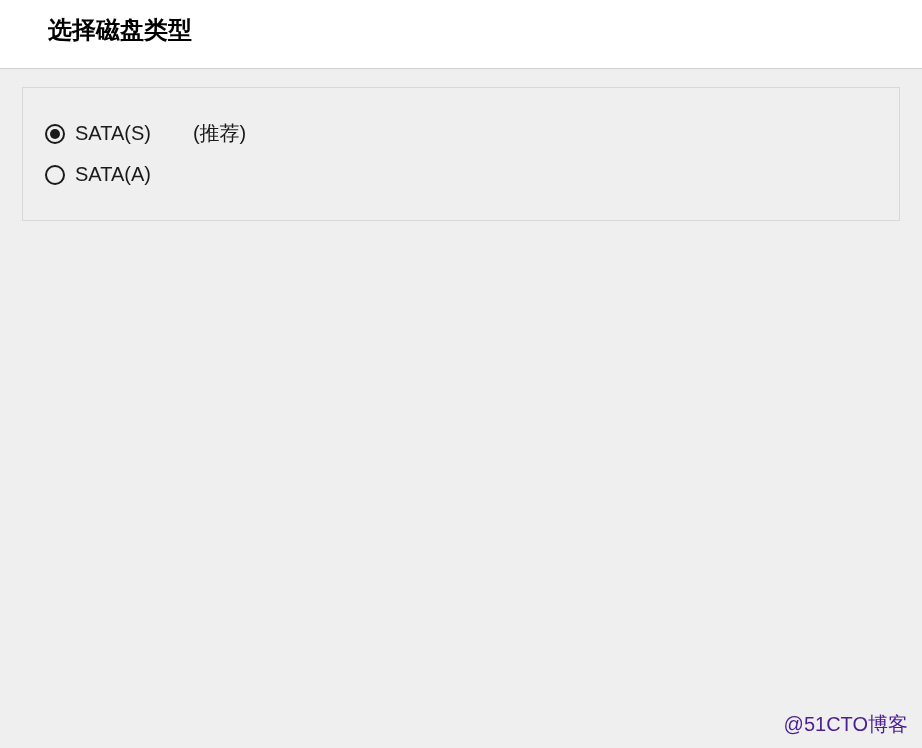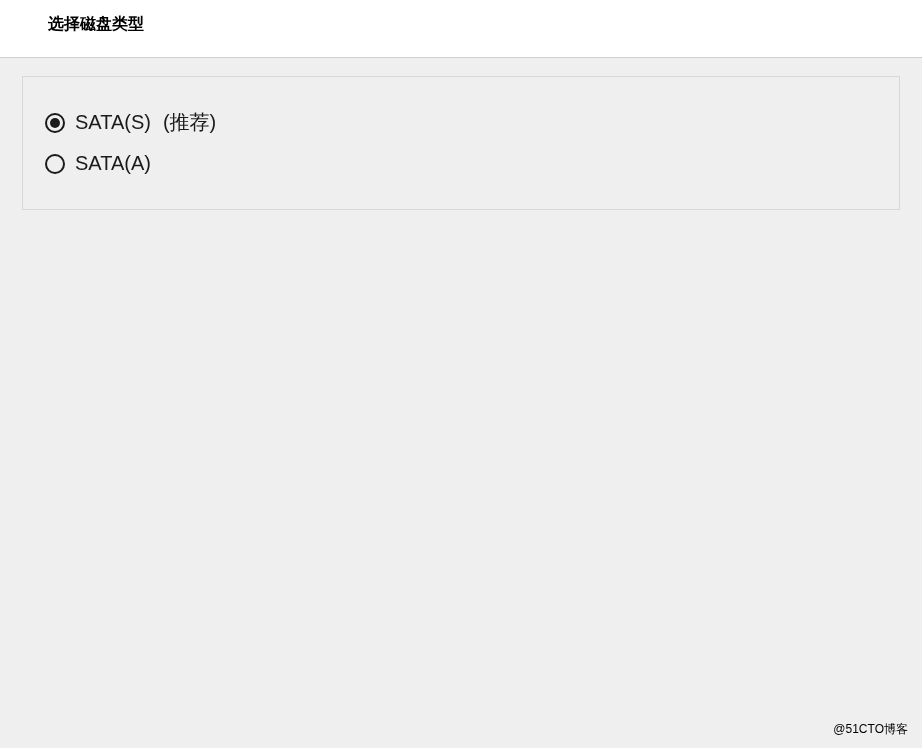--- a/index.html
+++ b/index.html
@@ -14,21 +14,21 @@
       height: 748px;
       position: relative;
       overflow: hidden;
     }
     .header-section {
       background: #ffffff;
       padding: 14px 0 22px 0;
       border-bottom: 1px solid #d0d0d0;
     }
     .title {
-      font-size: 16px;
+      font-size: 24px;
       font-weight: bold;
       color: #000;
       padding-left: 48px;
     }
     .subtitle {
       font-size: 20px;
       color: #000;
       padding-left: 88px;
       margin-top: 6px;
     }
@@ -80,28 +80,28 @@
     .radio-row.selected .radio-dot {
       display: block;
     }
     .radio-label {
       font-size: 20px;
       color: #1a1a1a;
     }
     .radio-hint {
       font-size: 20px;
       color: #1a1a1a;
-      margin-left: 12px;
+      margin-left: 42px;
     }
     .watermark {
       position: absolute;
       bottom: 10px;
       right: 14px;
-      font-size: 12px;
-      color: #000000;
+      font-size: 20px;
+      color: #4c1d95;
       margin-top: 45px;
     }
   </style>
 </head>
 <body>
 
 <div class="header-section">
   <div class="title">选择磁盘类型</div>
 </div>
 

